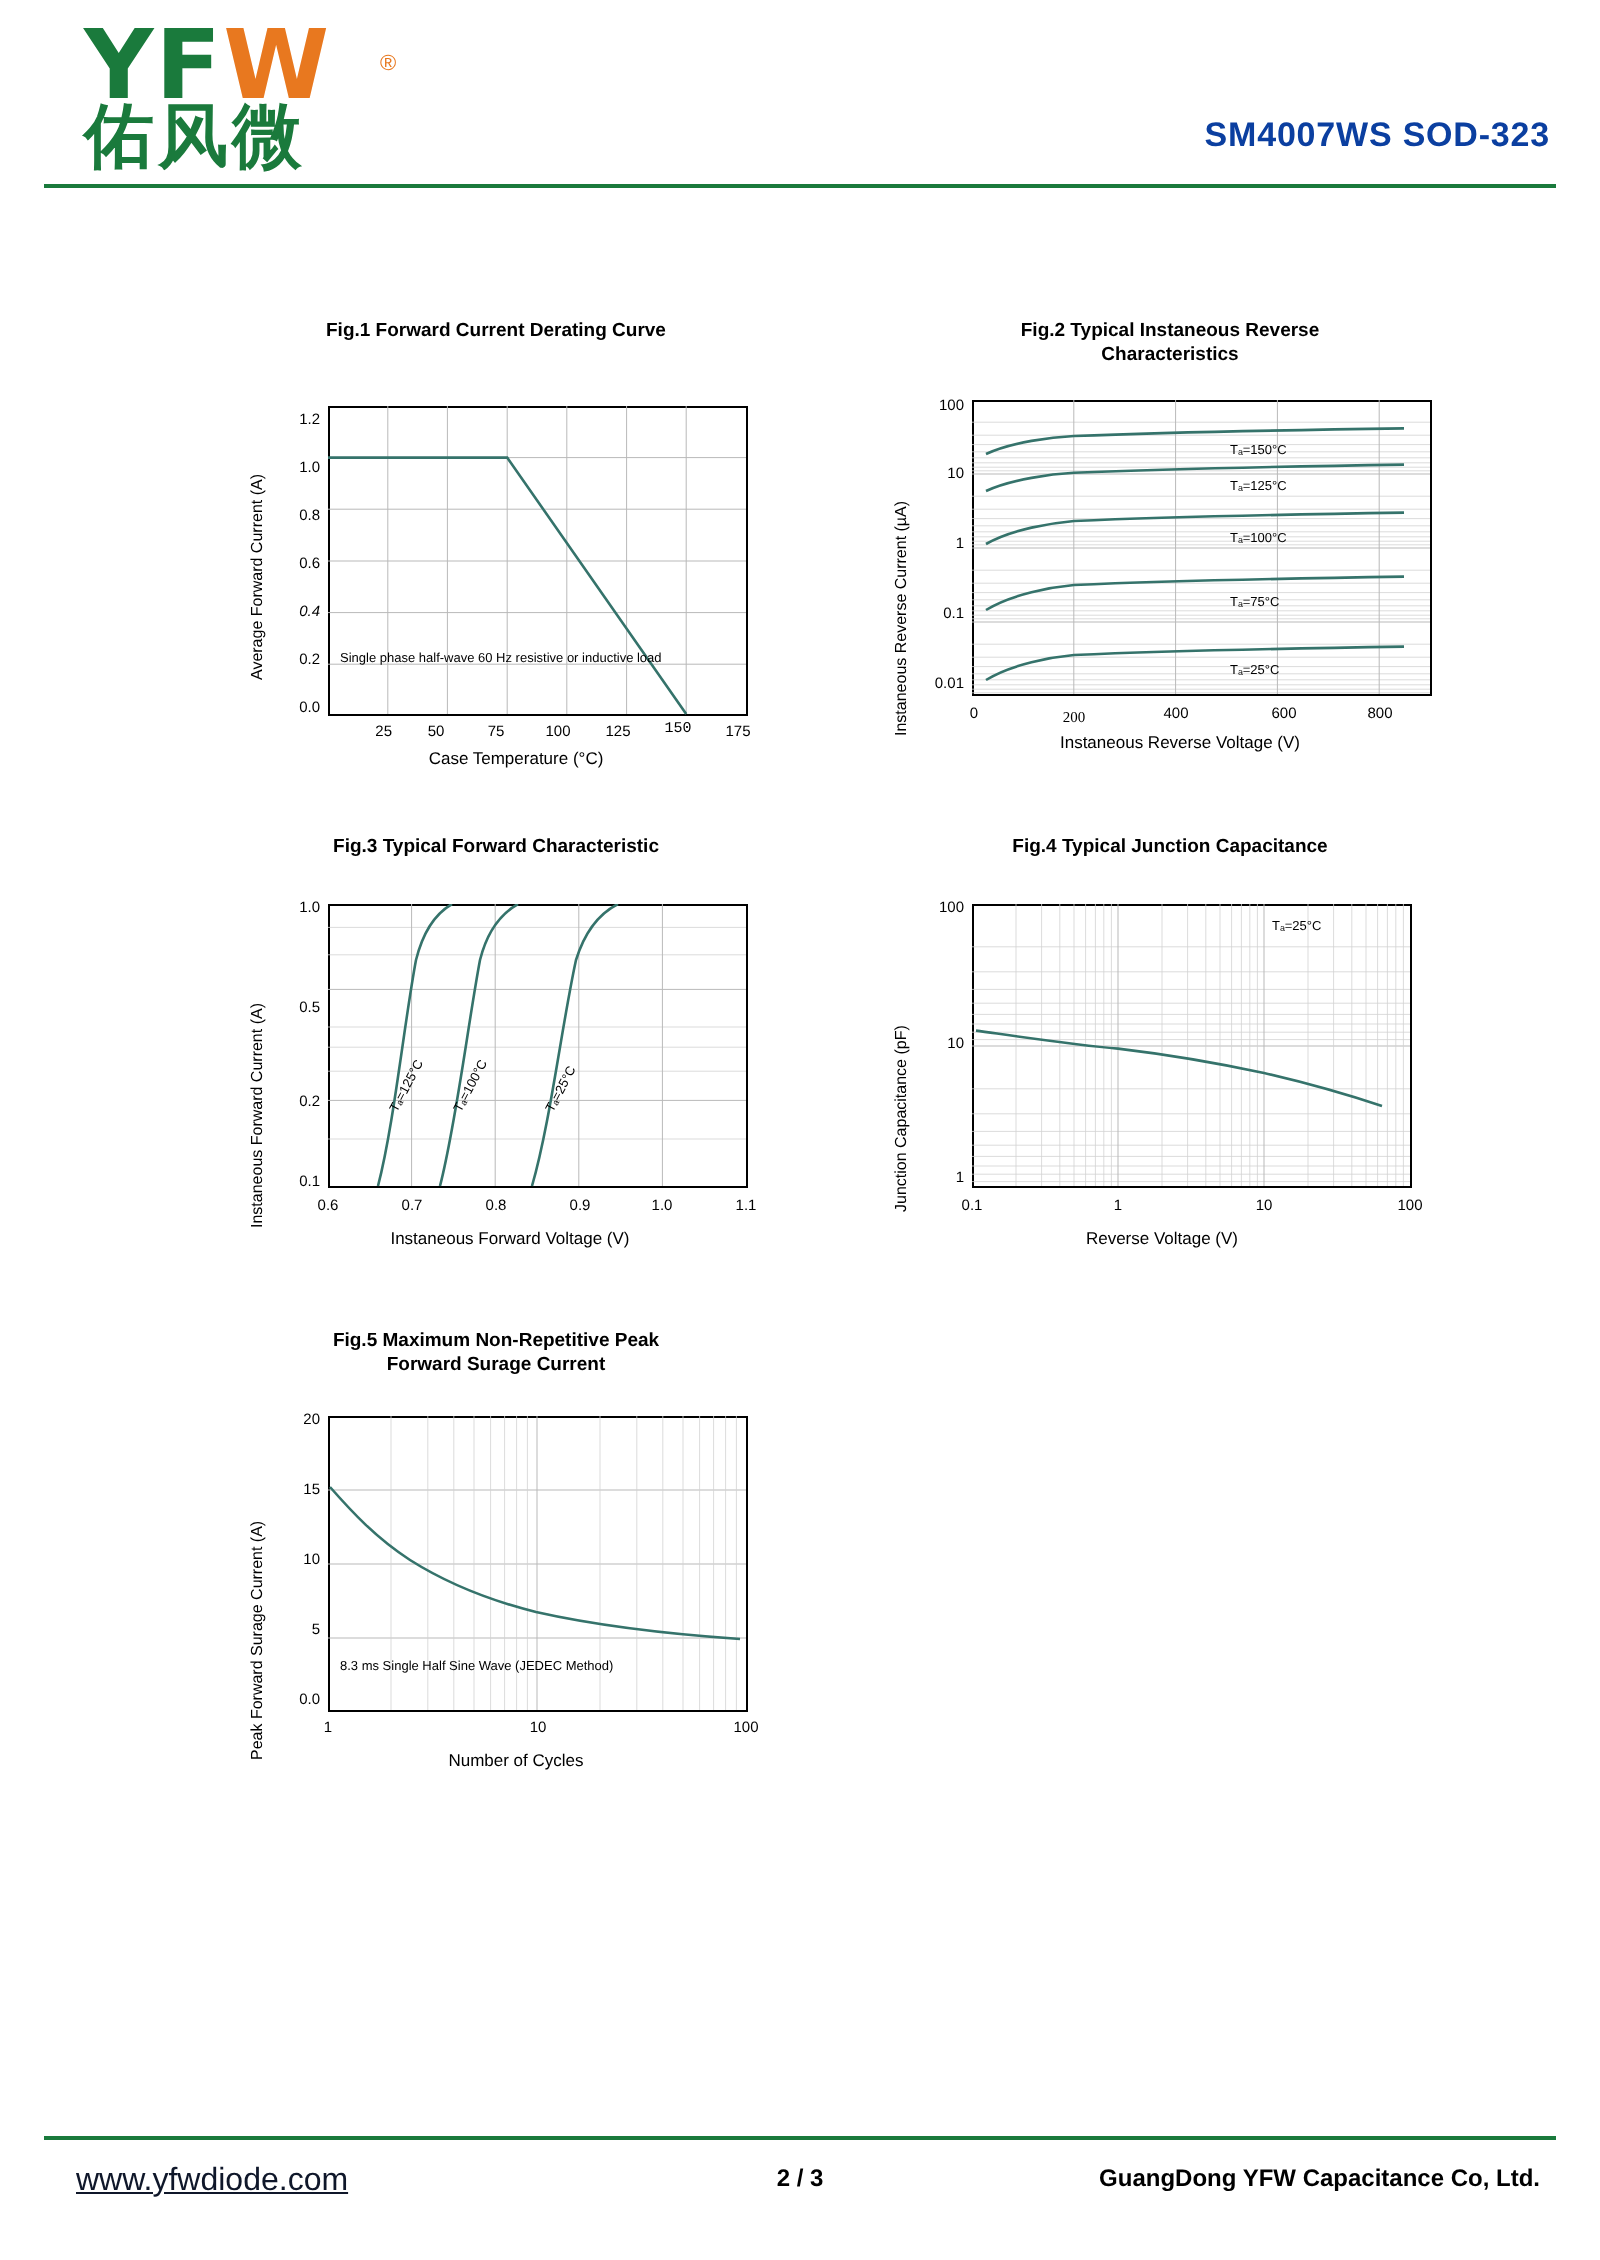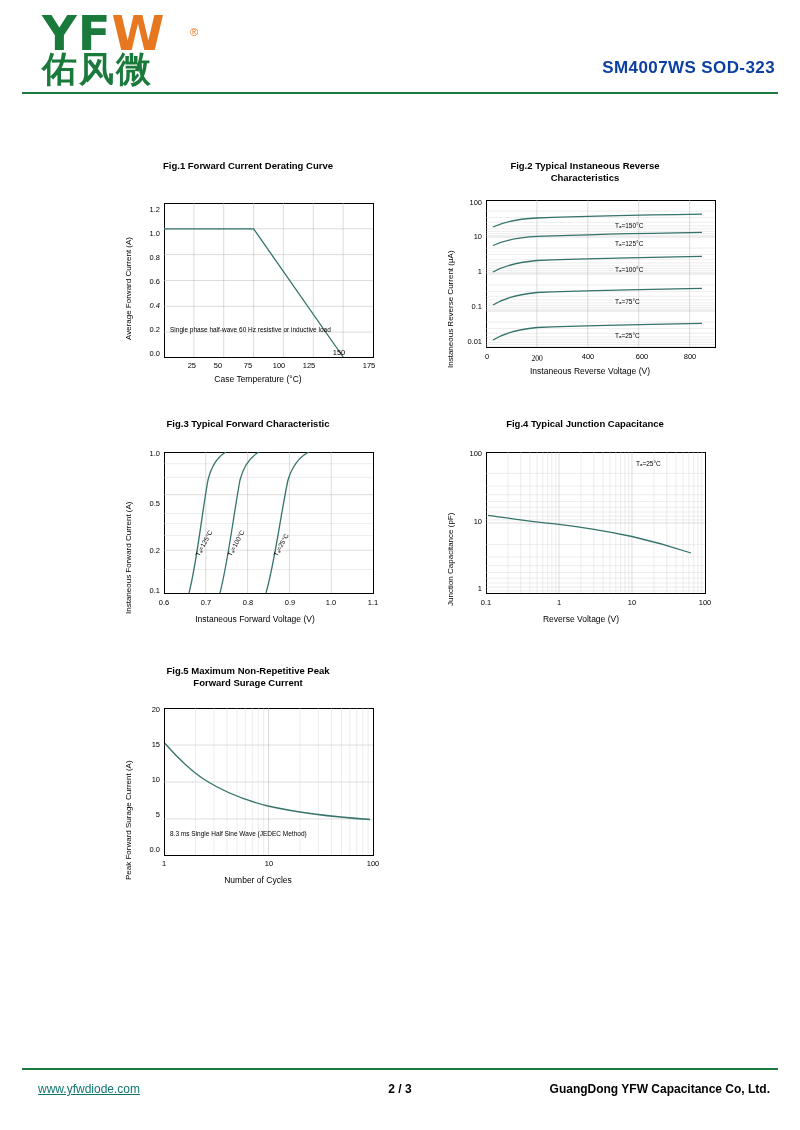--- a/index.html
+++ b/index.html
@@ -84,22 +84,22 @@
     left: 22px;
     top: 1068px;
     width: 756px;
     height: 2px;
     background: #1a7a3c;
   }
   .footer-left {
     position: absolute;
     left: 38px;
     top: 1082px;
-    font-size: 12px;
-    color: #0f766e;
+    font-size: 16px;
+    color: #0f172a;
     text-decoration: underline;
   }
   .footer-center {
     position: absolute;
     left: 0;
     top: 1082px;
     width: 800px;
     text-align: center;
     font-size: 12px;
     font-weight: bold;
@@ -222,21 +222,21 @@
         <line class="grid-line" x1="179.1" y1="0" x2="179.1" y2="154"></line>
 
         <polyline class="curve" points="0,25.8 89.6,25.8 179.1,154"></polyline>
       </svg>
 
       <div class="tick-x" style="left:62px; top:183px; width:16px;text-align:right;">25</div>
       <div class="tick-x" style="left:92px; top:183px; width:16px;">50</div>
       <div class="tick-x" style="left:122px; top:183px; width:16px;">75</div>
       <div class="tick-x" style="left:151px; top:183px; width:20px;">100</div>
       <div class="tick-x" style="left:181px; top:183px; width:20px;">125</div>
-      <div class="tick-x" style="left:211px; top:170px; width:20px;">150</div>
+      <div class="tick-x" style="left:211px; top:183px; width:20px;font-family:Liberation Mono, monospace;">150</div>
       <div class="tick-x" style="left:241px; top:183px; width:20px;">175</div>
 
       <div class="note" style="left:52px; top:148px;">Single phase half-wave 60 Hz
 resistive or inductive load</div>
       <div class="xlabel" style="left:20px; top:196px; width:240px;">Case Temperature  (°C)</div>
     </div>
   </div>
 
   <div class="fig" style="left:440px; top:160px; width:290px;">
     <div class="fig-title" style="white-space:pre-line;">Fig.2  Typical Instaneous Reverse

